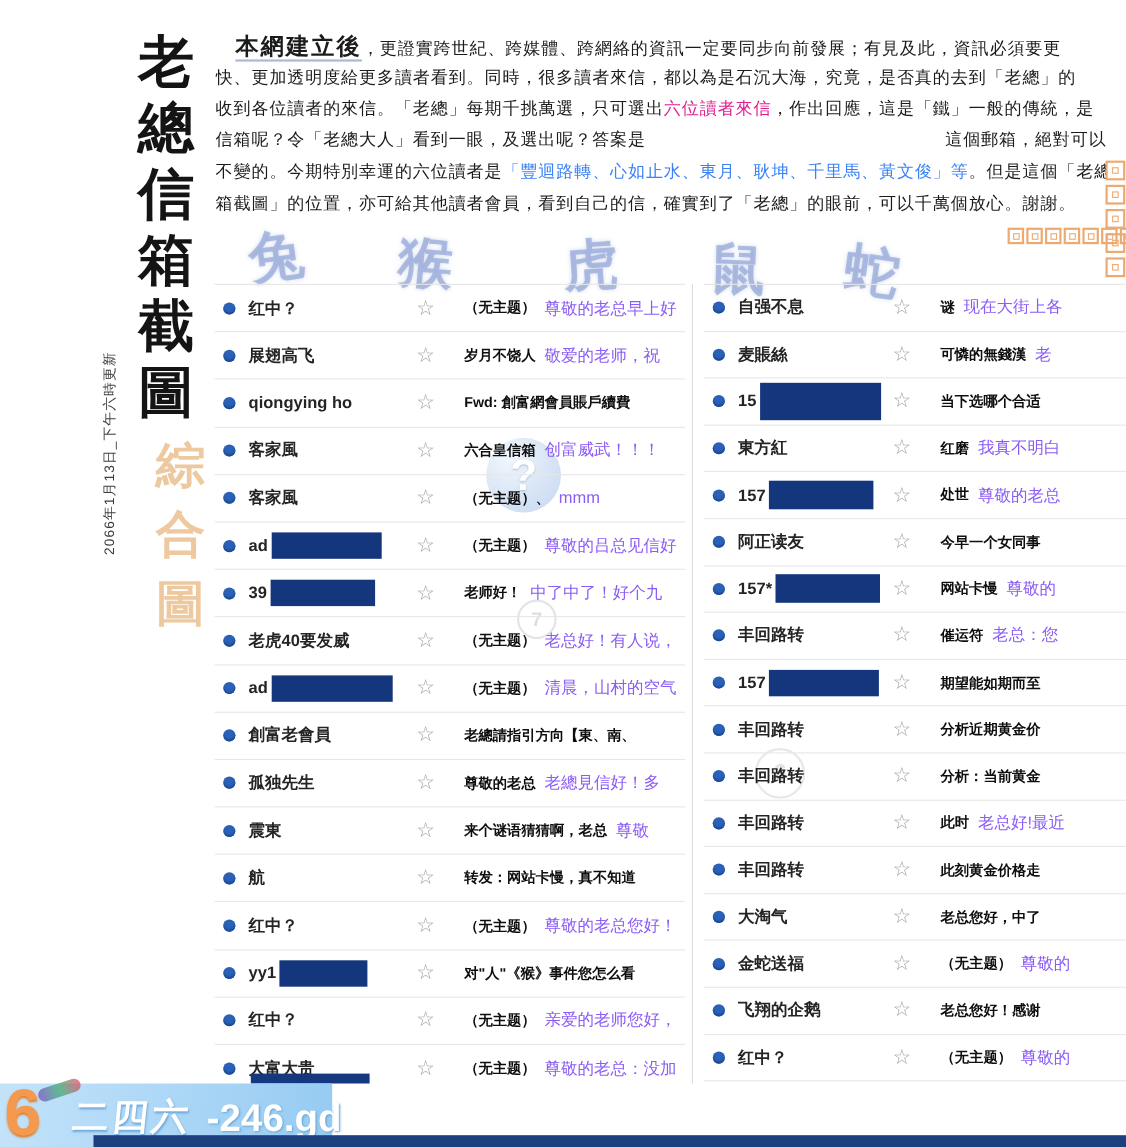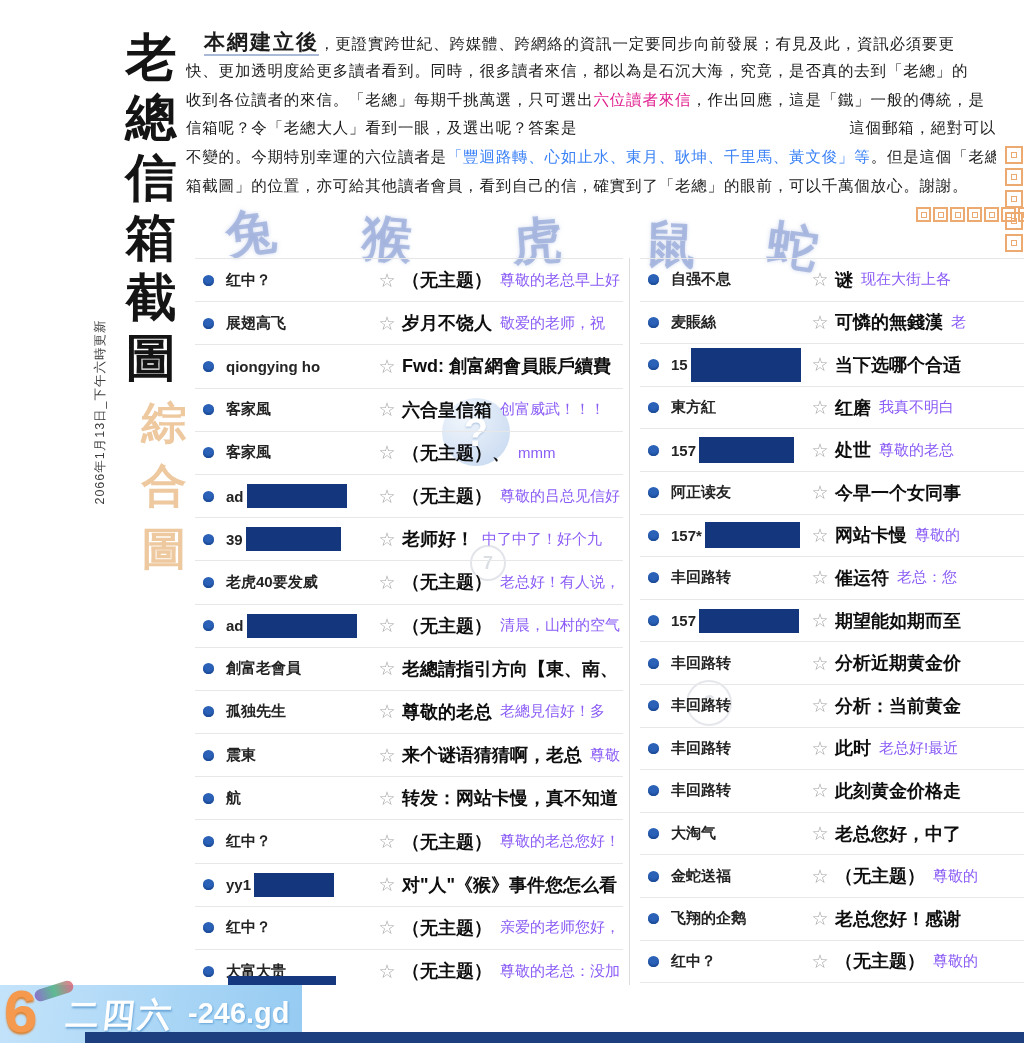--- a/index.html
+++ b/index.html
@@ -23,21 +23,21 @@
   .vtitle{position:absolute;left:118px;top:28px;width:66px;text-align:center;
           font-family:"Liberation Serif",serif;font-weight:900;color:#141414;}
   .vtitle .ch{font-size:51px;line-height:60px;}
   .vsub{position:absolute;left:134px;top:392px;width:60px;text-align:center;
         font-family:"Liberation Serif",serif;font-weight:700;color:#eec9a0;}
   .vsub .ch{font-size:45px;line-height:63px;}
   .vdate{position:absolute;left:-66px;top:402px;width:336px;height:20px;text-align:center;
          transform:rotate(-90deg);font-size:12.5px;color:#3c3c3c;letter-spacing:1px;}
 
   
-  .intro{position:absolute;left:186px;top:28px;width:810px;
+  .intro{position:absolute;left:196px;top:28px;width:810px;
          font-family:"Liberation Serif",serif;font-size:15.5px;color:#1b1b1b;
          letter-spacing:.8px;}
   .intro-line{white-space:nowrap;overflow:hidden;line-height:28.8px;height:28.8px;}
   .intro-line.first{padding-left:18px;}
   .intro-line.gap{display:flex;justify-content:space-between;}
   .lead{font-size:21px;font-weight:bold;letter-spacing:2px;
         border-bottom:2px solid #a9b9d6;padding-bottom:0;}
   .c-pink{color:#e01f8f;}
   .c-orange{color:#3b82f6;}
 
@@ -69,36 +69,36 @@
   .col-left .mail-row{height:42.2px;}
   .col-right .mail-row{height:41.6px;}
   .bullet{width:11px;height:11px;border-radius:50%;background:#2b62b8;
           box-shadow:inset 0 -2px 2px #1c4a96;margin:0 12px 0 8px;flex:none;}
   .sender{font-weight:bold;font-size:15px;color:#242424;white-space:nowrap;
           flex:none;display:flex;align-items:center;overflow:visible;}
   .col-left .sender{width:146px;}
   .col-right .sender{width:134px;}
   .redact{display:inline-block;background:#14367d;margin-left:3px;flex:none;}
   .star{width:30px;text-align:center;color:#a3a3a3;font-size:19px;flex:none;line-height:1;}
-  .subject{font-weight:bold;font-size:18px;color:#0e0e0e;white-space:nowrap;}
+  .subject{font-weight:bold;font-size:13px;color:#0e0e0e;white-space:nowrap;margin-left:20px;}
   .preview{font-size:15px;color:#8b5cf6;margin-left:8px;white-space:nowrap;}
   .coldiv{position:absolute;left:629px;top:258px;width:1px;height:727px;background:#dcdcdc;}
   .partial-redact{position:absolute;left:228px;top:976px;width:108px;height:9px;background:#16387e;}
 
   
   .banner{position:absolute;left:0;top:985px;width:302px;height:58px;z-index:4;
           background:linear-gradient(100deg,#c3e3fa,#96cbf2);display:flex;align-items:center;}
   .logo6{position:absolute;left:4px;top:-8px;font-size:60px;font-weight:900;color:#f4994e;
          text-shadow:0 2px 2px #d97f2e;font-family:"Liberation Sans",sans-serif;}
   .swoosh{position:absolute;left:34px;top:0px;width:40px;height:12px;transform:rotate(-18deg);
           background:linear-gradient(90deg,#7c4dbe,#3fae72,#e04f63);border-radius:8px;opacity:.75;}
   .brandcn{position:absolute;left:66px;top:8px;font-family:"Liberation Serif",serif;
            font-weight:900;font-size:33px;color:#fff;transform:skewX(-6deg);
            text-shadow:1px 2px 2px #69a6d8;letter-spacing:3px;}
-  .brandsuffix{position:absolute;left:188px;top:12px;font-weight:bold;font-size:29px;color:#fff;
+  .brandsuffix{position:absolute;left:188px;top:12px;font-weight:bold;font-size:35px;color:#fff;
            text-shadow:1px 1px 2px #69a6d8;}
   .navybar{position:absolute;left:85px;top:1032px;width:939px;height:11px;background:#1d3e7f;z-index:5;}
 </style>
 </head>
 <body>
 
 <div class="page">
 
 
   <div class="vtitle" id="vtitle">

